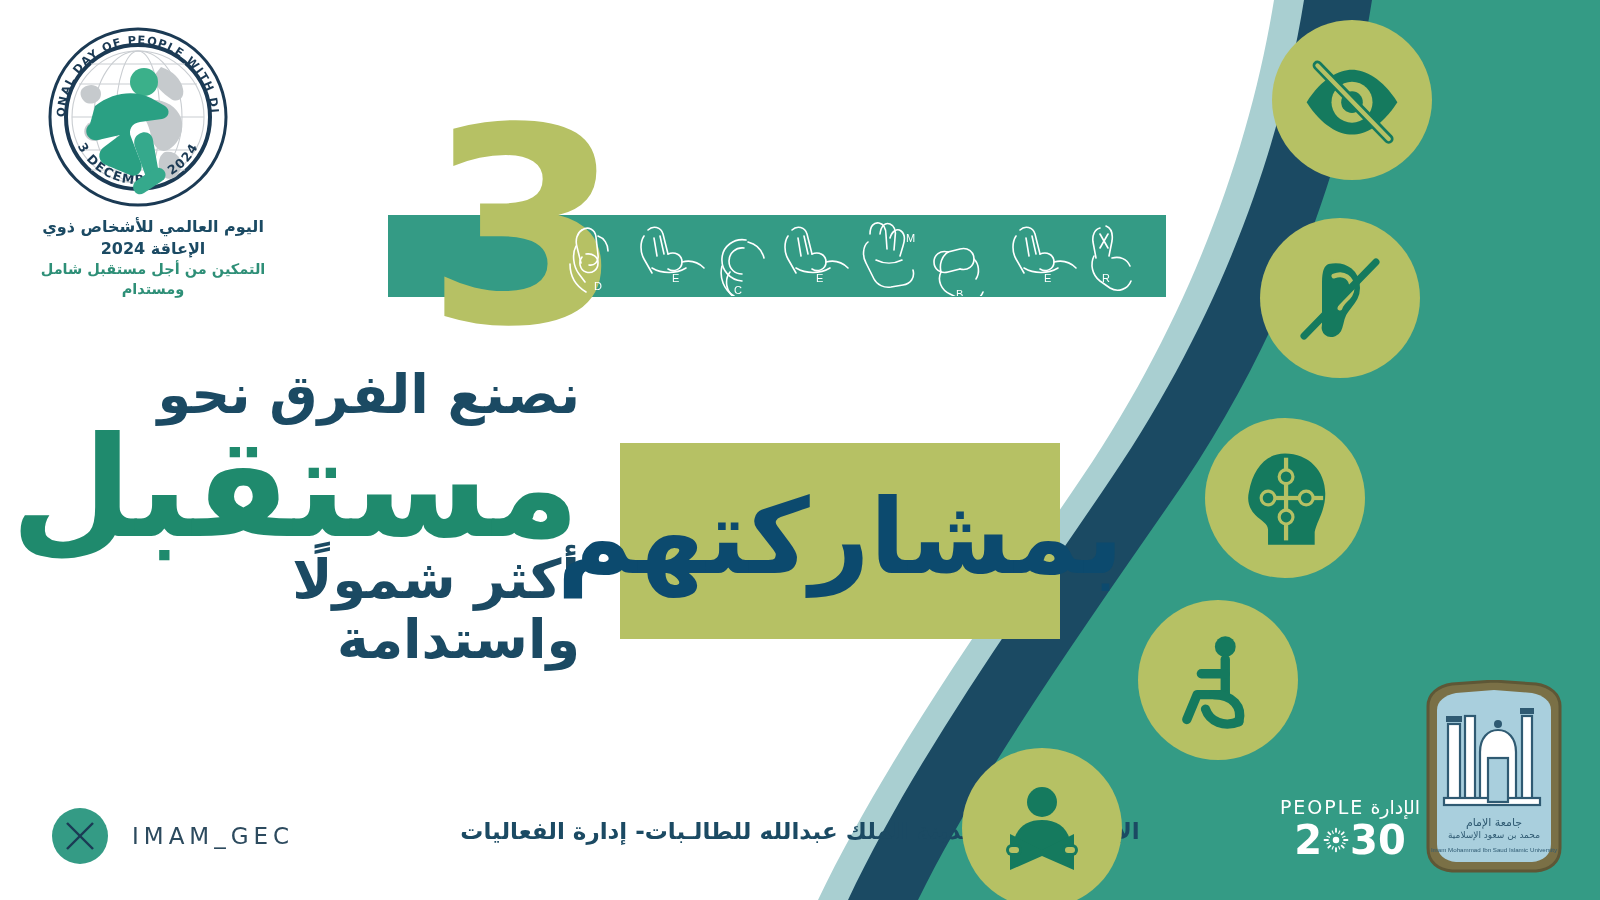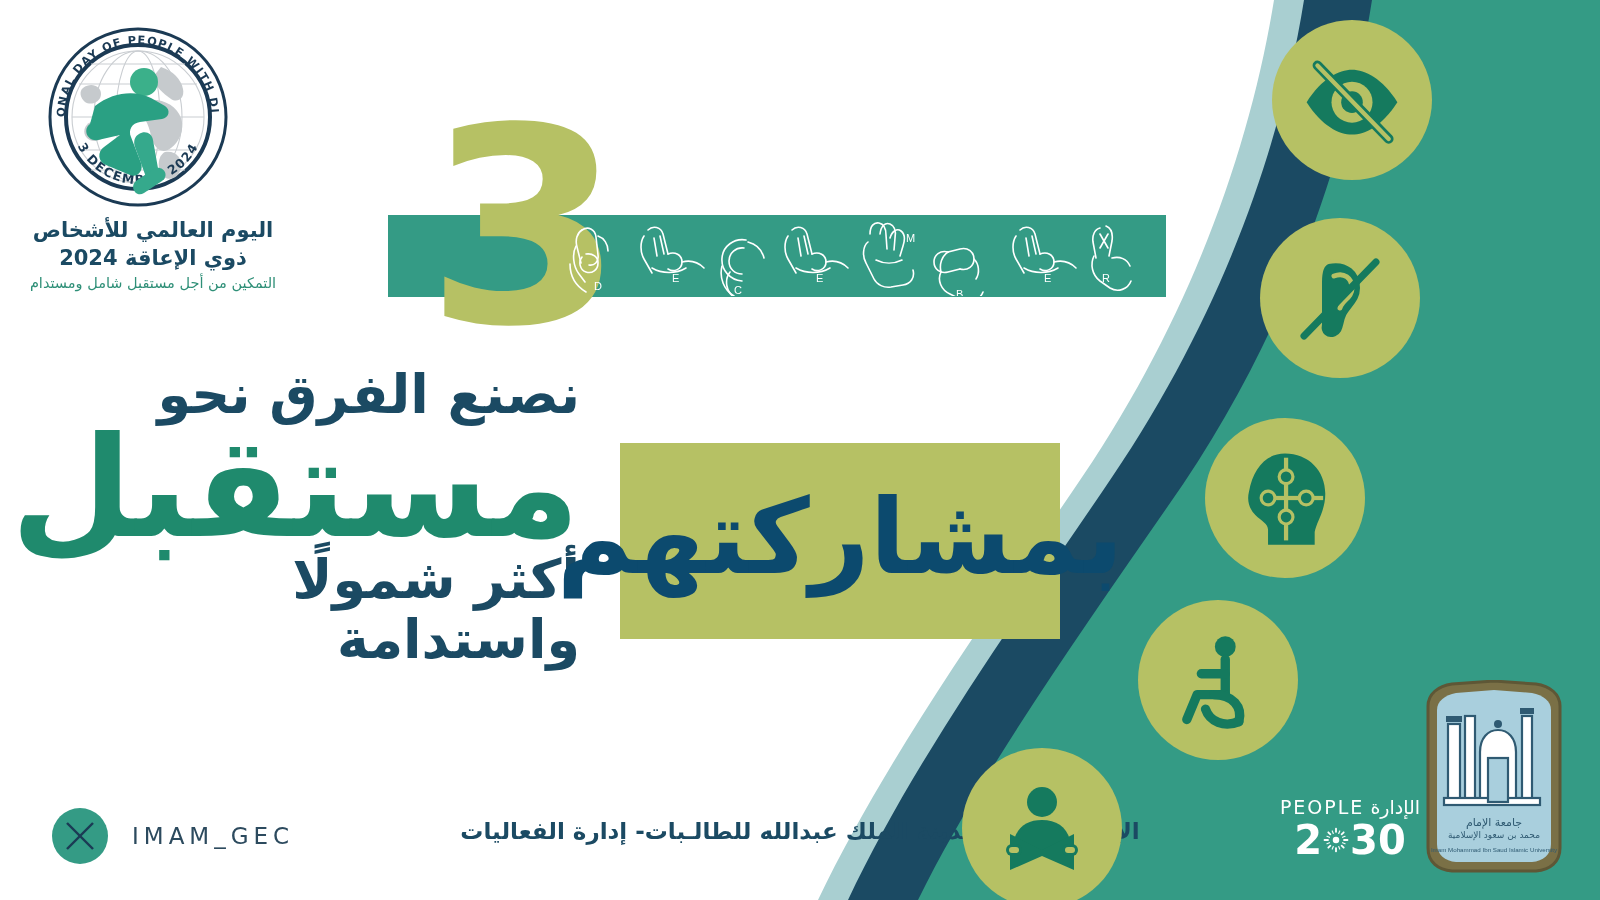--- a/index.html
+++ b/index.html
@@ -16,24 +16,24 @@
   .bg-layer{position:absolute;inset:0;}
   .bg-layer svg{display:block;width:1600px;height:900px;}
 
   
   .emblem-wrap{position:absolute;left:28px;top:22px;width:250px;}
   .emblem{width:220px;height:190px;margin:0 auto;display:block;}
   .emblem-caption{
     text-align:center;margin-top:4px;direction:rtl;
   }
   .emblem-caption .l1{
-    font-size:21px;font-weight:bold;color:#1b4a63;letter-spacing:0;line-height:1.35;
+    font-size:16px;font-weight:bold;color:#1b4a63;letter-spacing:0;line-height:1.35;
   }
   .emblem-caption .l2{
-    font-size:14.5px;font-weight:normal;color:#2e8f77;line-height:1.4;
+    font-size:14.5px;font-weight:bold;color:#2e8f77;line-height:1.4;
   }
 
   
   .numeral-3{
     position:absolute;left:430px;top:92px;
     font-family:"DejaVu Sans","Liberation Sans",sans-serif;
     font-size:272px;font-weight:bold;color:#b6c164;line-height:1;
     transform:scaleX(1.05);z-index:3;user-select:none;
   }
 

